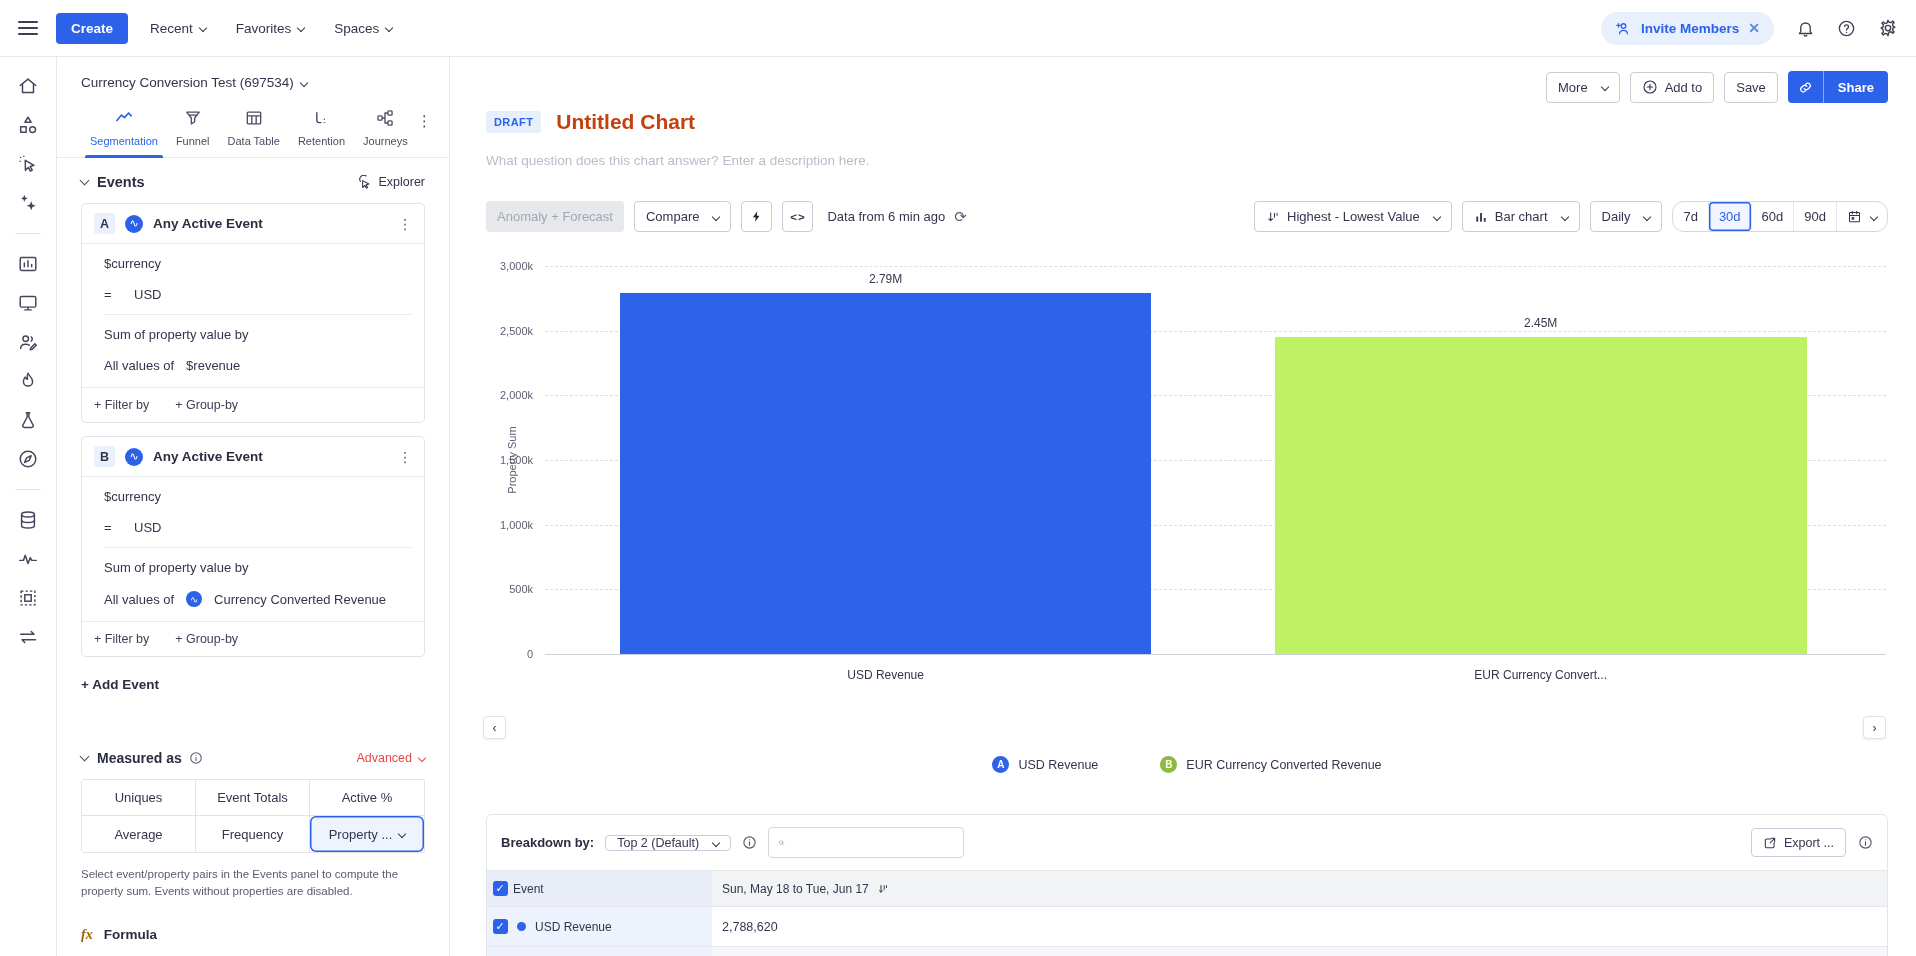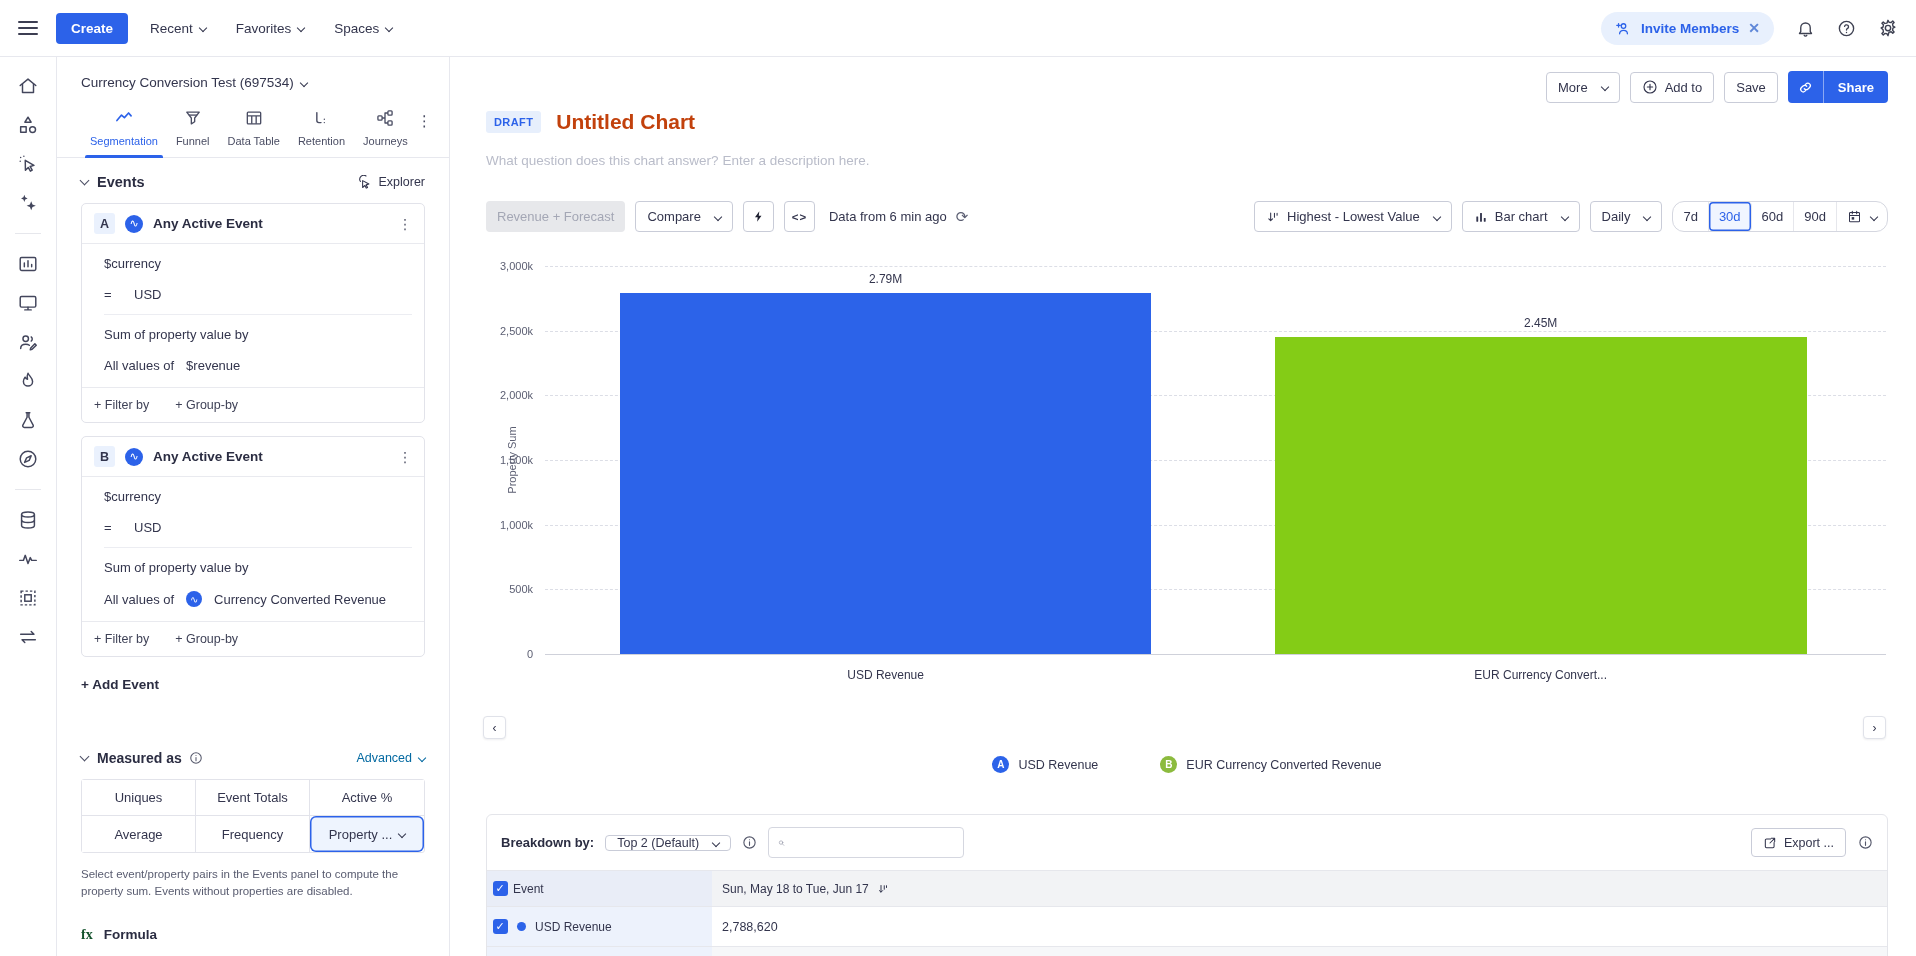--- a/index.html
+++ b/index.html
@@ -54,29 +54,29 @@
   .ecard-body { border-top:1px solid #e9eaef; padding:4px 12px 6px 22px; }
   .erow { display:flex; align-items:center; padding:8px 0; font-size:13px; color:#33354d; }
   .erow .op { width:30px; }
   .ediv { border:none; border-top:1px solid #ecedf2; margin:4px 0; }
   .ecard-foot { border-top:1px solid #e9eaef; padding:10px 12px; display:flex; gap:26px; font-size:12.5px; color:#3f4257; }
   .ecard-foot span { cursor:pointer; }
   .gap12 { display:inline-flex; gap:12px; align-items:center; }
   .add-event { margin:20px 24px 0; font-size:13.5px; font-weight:700; color:#2b2d42; cursor:pointer; }
   .measured { margin-top:42px; }
   .minfo { margin-left:7px; color:#55586b; }
-  .advanced { margin-left:auto; font-size:12.5px; color:#0369a1; display:flex; align-items:center; cursor:pointer; }
+  .advanced { margin-left:auto; font-size:12.5px; color:#ef4444; display:flex; align-items:center; cursor:pointer; }
   .mgrid { display:grid; grid-template-columns:1fr 1fr 1fr; margin-top:13px; border:1px solid #e2e3ea; border-radius:3px; }
   .mcell { height:36px; display:flex; align-items:center; justify-content:center; font-size:13px; color:#33354d; border-right:1px solid #e2e3ea; border-bottom:1px solid #e2e3ea; cursor:pointer; background:#fff; }
   .mcell:nth-child(3n) { border-right:none; }
   .mcell:nth-child(n+4) { border-bottom:none; }
   .mcell.sel { box-shadow:inset 0 0 0 1.5px #2c62e9; background:#eef4fe; border-radius:6px; }
   .mhelp { font-size:11.5px; color:#595c70; line-height:1.5; margin-top:13px; }
   .formula { display:flex; align-items:center; gap:11px; margin-top:26px; font-size:13.5px; font-weight:700; color:#2b2d42; cursor:pointer; }
-  .fx { font-weight:700; font-size:14px; color:#14532d; font-family:"Liberation Serif", serif; }
+  .fx { font-style:italic; font-weight:700; font-size:14px; color:#a16207; font-family:"Liberation Serif", serif; }
 
   
   .main { position:absolute; left:450px; top:57px; right:0; bottom:0; background:#fff; }
   .actions { position:absolute; top:14px; right:28px; display:flex; gap:10px; align-items:center; }
   .btn { height:31px; display:inline-flex; align-items:center; gap:7px; border:1px solid #c9ccd8; border-radius:4px; background:#fff; padding:0 11px; font-size:13px; color:#33354d; font-family:inherit; cursor:pointer; white-space:nowrap; }
   .btn-share { display:flex; height:32px; border-radius:4px; overflow:hidden; cursor:pointer; }
   .btn-share .link-seg { width:36px; background:#2c62e9; display:flex; align-items:center; justify-content:center; border-right:1px solid rgba(255,255,255,.45); color:#fff; }
   .btn-share .share-seg { background:#2c62e9; color:#fff; font-size:13px; font-weight:600; display:flex; align-items:center; padding:0 14px; }
   .title-row { position:absolute; left:36px; top:53px; display:flex; align-items:center; gap:15px; }
   .draft { background:#e7effc; color:#2c62e9; font-size:11px; font-weight:700; letter-spacing:.4px; border-radius:3px; padding:5px 8px; }
@@ -471,21 +471,21 @@
     </div>
   </div>
 
   <div class="title-row">
     <span class="draft">DRAFT</span>
     <span class="chart-title">Untitled Chart</span>
   </div>
   <div class="chart-desc">What question does this chart answer? Enter a description here.</div>
 
   <div class="controls">
-    <button class="btn btn-disabled">Revenue + Forecast</button>
+    <button class="btn btn-disabled">Anomaly + Forecast</button>
     <button class="btn">
         <span>Compare</span>
         <span class="chev"></span>
       </button>
     <button class="btn icon-btn">
       <svg width="13" height="13" viewBox="0 0 24 24" fill="#1e2030">
           <path d="M13.5 2.5 5.5 13.5h5l-1 8 8-11h-5z"></path>
         </svg>
     </button>
     <button class="btn icon-btn code-btn">&lt;&gt;</button>
@@ -545,21 +545,21 @@
       <span class="tick" style="top:0">3,000k</span>
       <span class="tick" style="top:65px">2,500k</span>
       <span class="tick" style="top:129px">2,000k</span>
       <span class="tick" style="top:194px">1,500k</span>
       <span class="tick" style="top:259px">1,000k</span>
       <span class="tick" style="top:323px">500k</span>
       <span class="tick" style="top:388px">0</span>
       <div class="bar b0" style="height: 92.954%; background: rgb(44, 99, 233);">
         <span class="val">2.79M</span>
       </div>
-      <div class="bar b1" style="height: 81.6667%; background: #84cc16;">
+      <div class="bar b1" style="height: 81.6667%; background: #bef264;">
         <span class="val">2.45M</span>
       </div>
     </div>
     <span class="xlabel xl0">USD Revenue</span>
     <span class="xlabel xl1">EUR Currency Convert...</span>
     <span class="pager prev">‹</span>
     <span class="pager next">›</span>
     <div class="legend">
       <span class="leg-item">
         <span class="leg-dot" style="background: rgb(44, 99, 233);">A</span>

